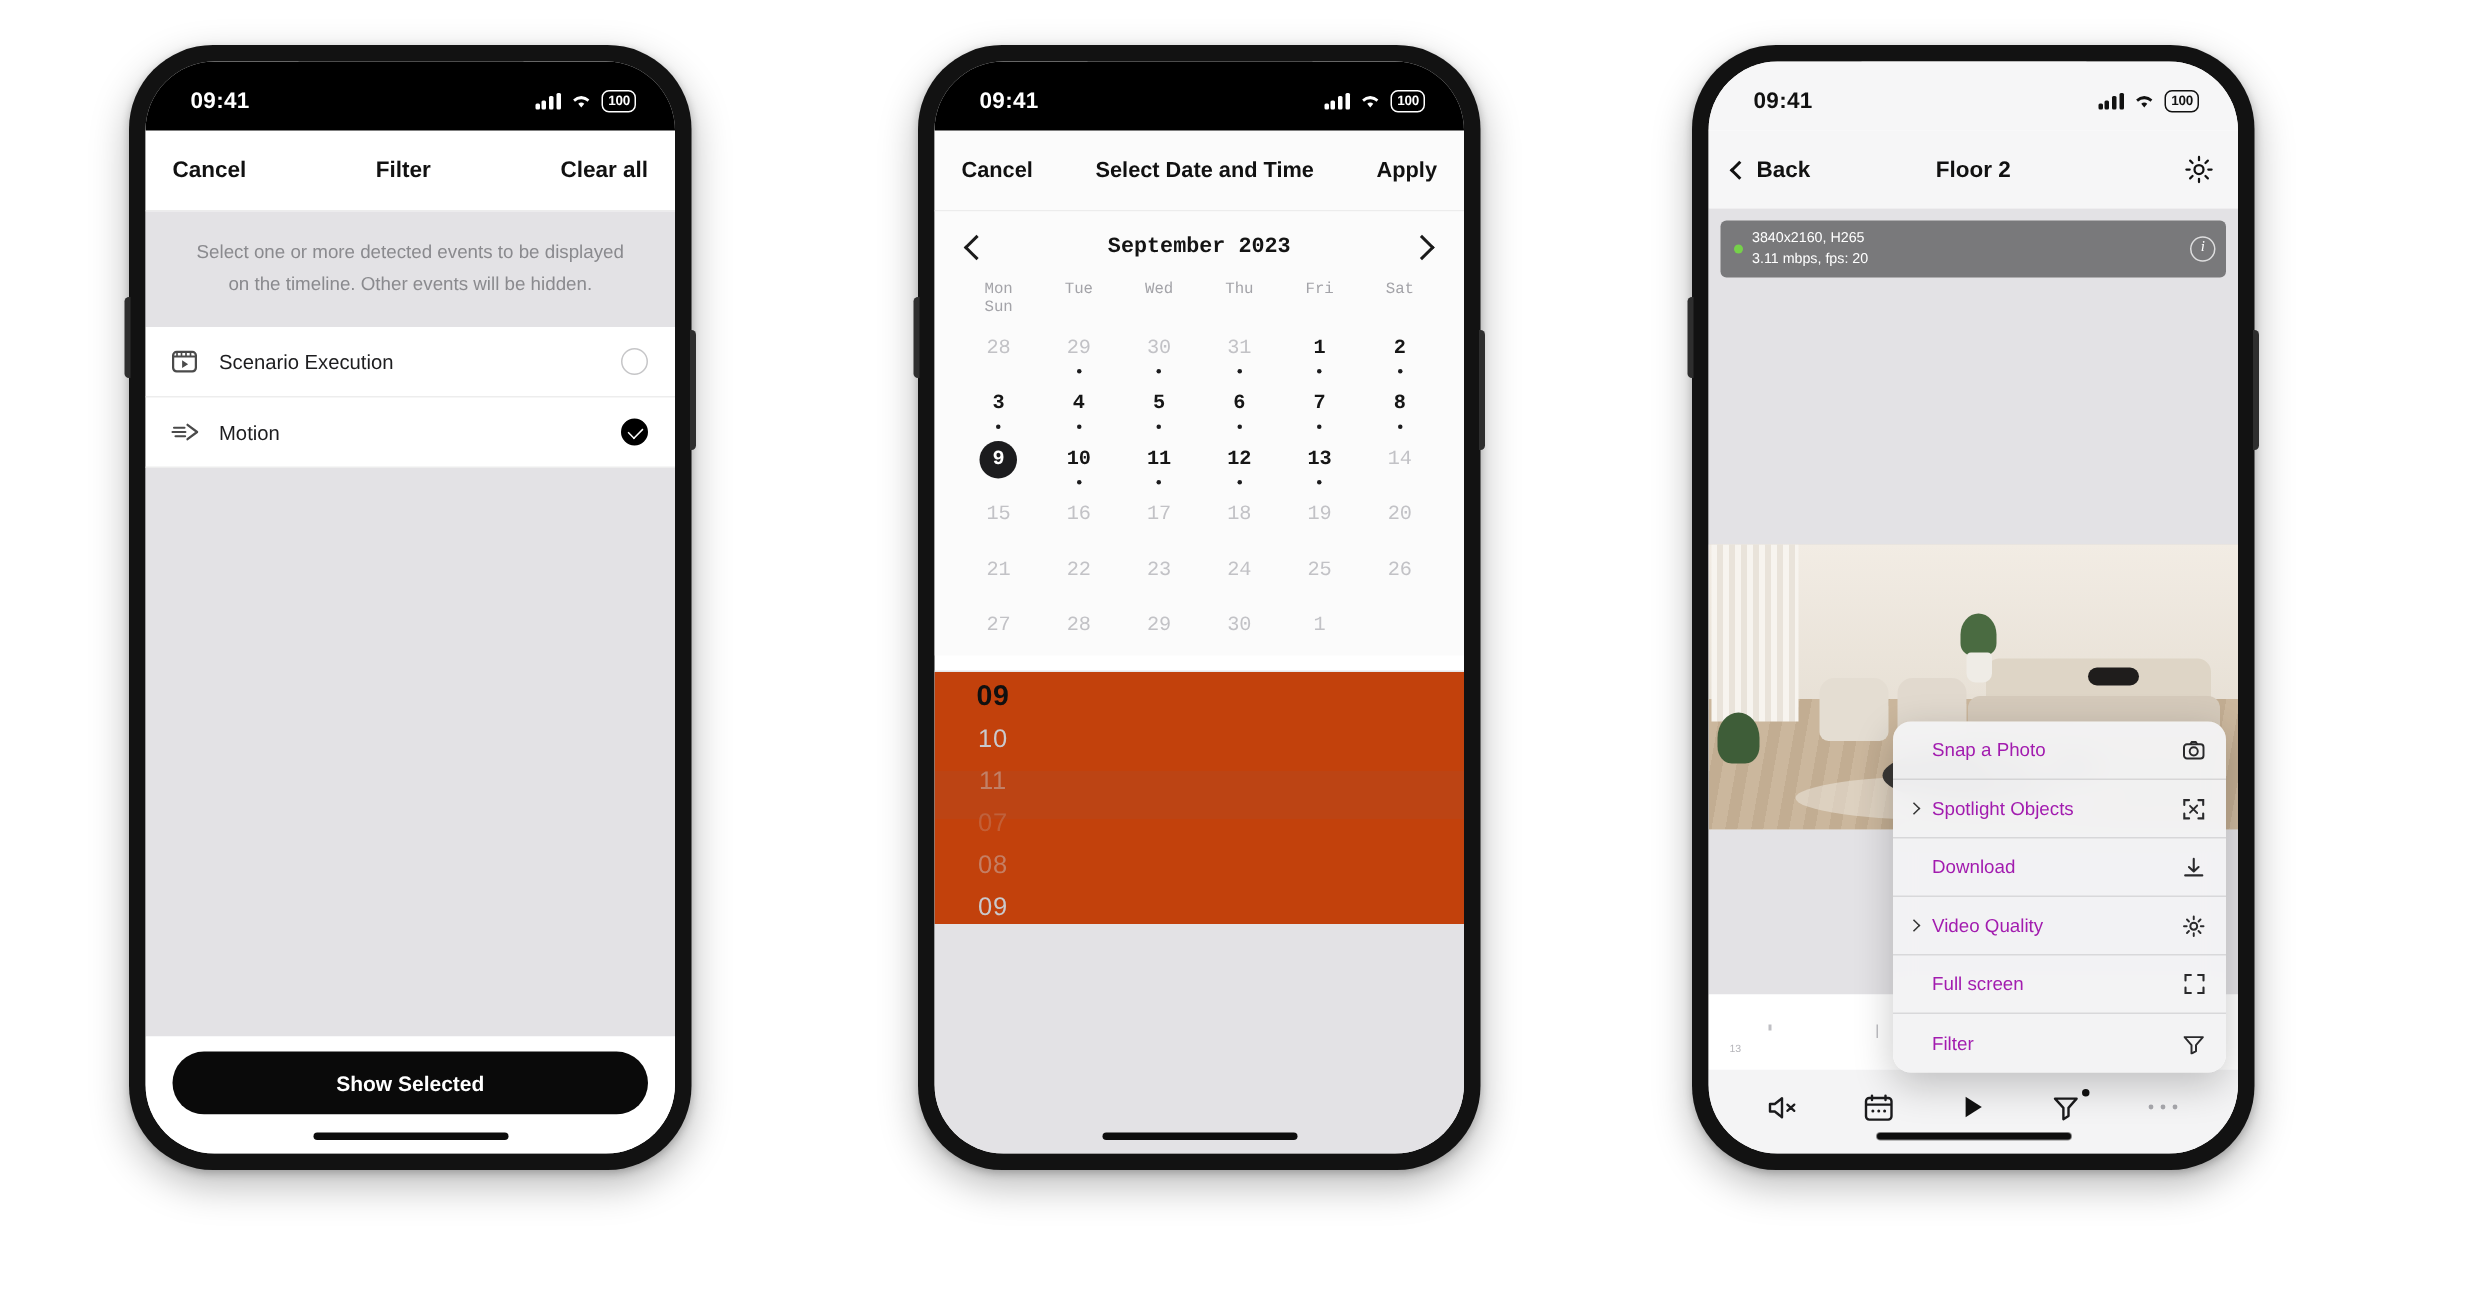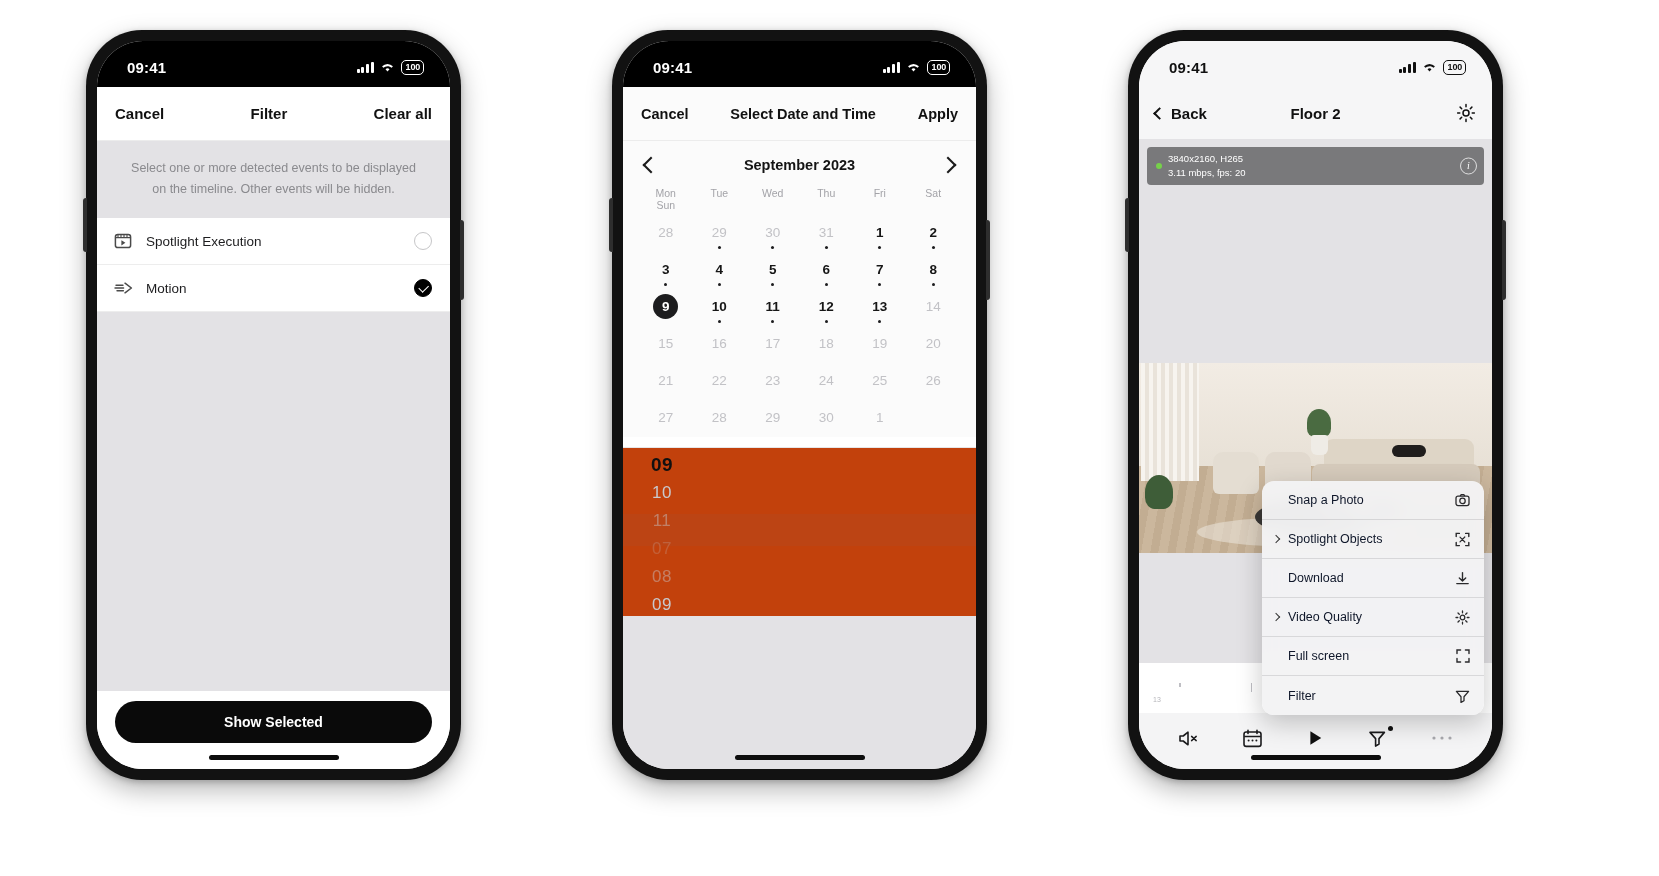--- a/index.html
+++ b/index.html
@@ -107,21 +107,21 @@
   }
   .col { display:flex; flex-direction: column; height: calc(100% - 46px); }
 
   
   .cal-head {
     height: 54px; background: #fbfbfb;
     display:flex; align-items:center; justify-content: space-between;
     padding: 0 18px; font-size: 14.5px; font-weight: bold; color:#111;
     border-bottom: 1px solid #ececec;
   }
-  .cal-body { background:#fbfbfb; padding: 4px 16px 0; }
+  .cal-body { background:#fbfbfb; padding: 4px 16px 0; font-family: Liberation Mono, monospace; }
   .month-row {
     display:flex; align-items:center; justify-content:space-between;
     padding: 12px 6px 14px;
   }
   .month-row .mtitle { font-size: 14.5px; font-weight: bold; color:#141414; }
   .chev { width: 12px; height: 12px; border-top: 2px solid #1a1a1a; border-right: 2px solid #1a1a1a; }
   .chev.left { transform: rotate(-135deg); }
   .chev.right { transform: rotate(45deg); }
   .dow { display:grid; grid-template-columns: repeat(6, 1fr); margin-bottom: 6px; }
   .dow span { text-align:center; font-size: 10.5px; color:#a3a3a8; }
@@ -228,21 +228,21 @@
   
   .menu {
     position:absolute; right: 8px; top: 440px; width: 222px;
     background: rgba(243,243,244,.97);
     border-radius: 12px; overflow:hidden;
     box-shadow: 0 8px 26px rgba(0,0,0,.22);
     backdrop-filter: blur(8px);
   }
   .mitem {
     height: 39px; display:flex; align-items:center;
-    padding: 0 12px 0 11px; font-size: 12.5px; color:#0f172a;
+    padding: 0 12px 0 11px; font-size: 12.5px; color:#a21caf;
     border-bottom: .5px solid rgba(60,60,67,.14);
   }
   .mitem:last-child { border-bottom: none; }
   .mitem .mchev { width:6px;height:6px;border-top:1.6px solid #333;border-right:1.6px solid #333;transform:rotate(45deg); margin-right: 9px; }
   .mitem .spacer { width: 15px; }
   .mitem .mlbl { flex:1; }
   .mitem .micon { width: 19px; display:flex; align-items:center; justify-content:center; color:#2a2a2c; }
   svg { display:block; }
 </style>
 </head>
@@ -283,21 +283,21 @@
         <div class="rowlist">
           <div class="lrow">
             <span class="ic">
               <svg width="18" height="18" viewBox="0 0 18 18">
                   <rect x="1.4" y="2.6" width="15.2" height="13" rx="2.4" fill="none" stroke="#4a4a4a" stroke-width="1.5"></rect>
                   <path d="M1.6 5.6h14.8" stroke="#4a4a4a" stroke-width="1.3"></path>
                   <path d="M4 2.8v2.6M7 2.8v2.6M10 2.8v2.6M13 2.8v2.6" stroke="#4a4a4a" stroke-width="1.1"></path>
                   <path d="M7.4 8.2l4 2.6-4 2.6z" fill="#4a4a4a"></path>
                 </svg>
             </span>
-            <span class="lbl">Spotlight Execution</span>
+            <span class="lbl">Scenario Execution</span>
             <span class="radio"></span>
           </div>
           <div class="lrow">
             <span class="ic">
               <svg width="20" height="16" viewBox="0 0 20 16">
                   <path d="M2 5.2h7M1 8h8.6M3 10.8h6.4" stroke="#4a4a4a" stroke-width="1.4" stroke-linecap="round"></path>
                   <path d="M11 3.2L17.4 8 11 12.8" fill="none" stroke="#4a4a4a" stroke-width="1.5" stroke-linecap="round" stroke-linejoin="round"></path>
                 </svg>
             </span>
             <span class="lbl">Motion</span>

